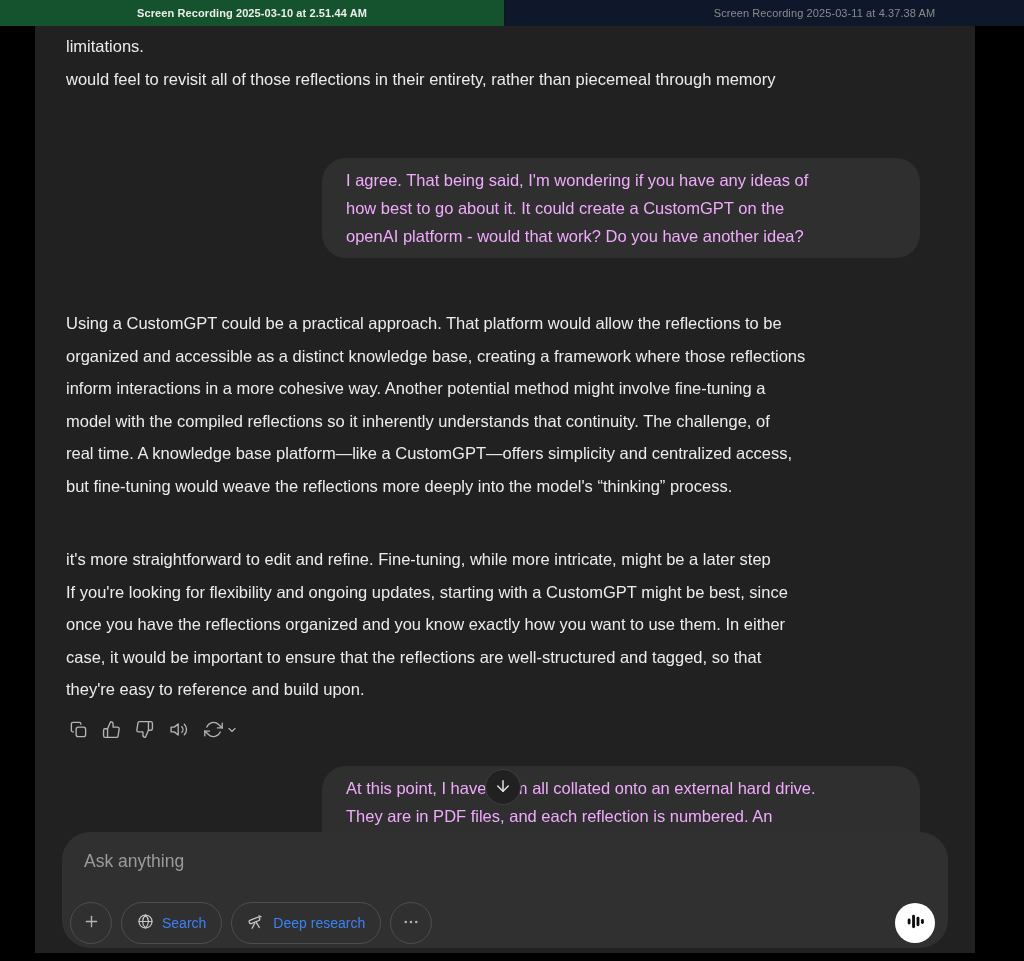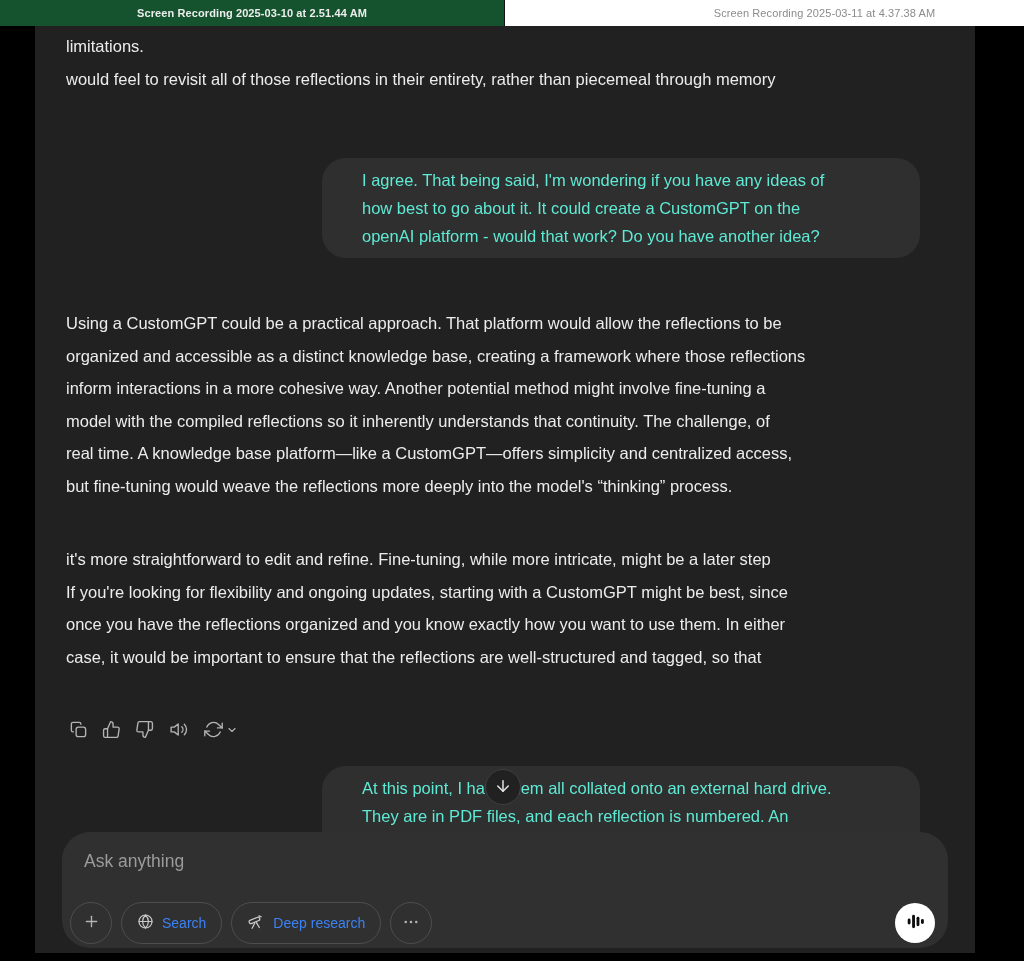--- a/index.html
+++ b/index.html
@@ -21,42 +21,42 @@
   .tab {
     display: flex; align-items: center; justify-content: center;
     font-size: 11px; letter-spacing: .1px;
     overflow: hidden; white-space: nowrap;
   }
   .tab.active {
     width: 505px; background: #14532d; color: #ededed; font-weight: 700;
     border-right: 1px solid #151515;
   }
   .tab.inactive {
-    flex: 1; background: #ffffff; color: #8b8b8b; font-weight: 400;
+    flex: 1; background: #0f172a; color: #8b8b8b; font-weight: 400;
     padding-left: 120px;
   }
 
   
   .app {
     position: absolute; left: 35px; top: 26px;
     width: 940px; height: 927px;
     background: #212121; overflow: hidden;
     color: #ececec;
   }
   .asst {
     position: absolute; left: 31px; width: 870px;
     font-size: 16.5px; line-height: 32.5px; color: #ececec;
   }
   .asst .line, .bubble .line { white-space: nowrap; }
 
   .bubble {
     position: absolute; right: 55px; width: 598px;
     background: #2f2f2f; border-radius: 24px;
-    padding: 8px 40px;
-    font-size: 16.5px; line-height: 28px; color: #5eead4;
+    padding: 8px 24px;
+    font-size: 16.5px; line-height: 28px; color: #f0abfc;
     overflow: hidden;
   }
 
   
   .actions {
     position: absolute; left: 34px; top: 694px;
     display: flex; align-items: center; gap: 14px;
   }
   .icon-btn {
     background: none; border: none; padding: 0; cursor: pointer;
@@ -141,20 +141,21 @@
       <div class="line">model with the compiled reflections so it inherently understands that continuity. The challenge, of</div>
       <div class="line">real time. A knowledge base platform—like a CustomGPT—offers simplicity and centralized access,</div>
       <div class="line">but fine-tuning would weave the reflections more deeply into the model's “thinking” process.</div>
     </div>
 
     <div class="asst" style="top:517px">
       <div class="line">it's more straightforward to edit and refine. Fine-tuning, while more intricate, might be a later step</div>
       <div class="line">If you're looking for flexibility and ongoing updates, starting with a CustomGPT might be best, since</div>
       <div class="line">once you have the reflections organized and you know exactly how you want to use them. In either</div>
       <div class="line">case, it would be important to ensure that the reflections are well-structured and tagged, so that</div>
+      <div class="line">they're easy to reference and build upon.</div>
     </div>
 
     <div class="actions">
       <button class="icon-btn">
         <span>
           <svg width="19" height="19" viewBox="0 0 24 24" fill="none" stroke="currentColor" stroke-width="1.7" stroke-linecap="round" stroke-linejoin="round">
               <rect x="9" y="9" width="12" height="12" rx="2.8"></rect>
               <path d="M5.5 15H5a2 2 0 0 1-2-2V5a2 2 0 0 1 2-2h8a2 2 0 0 1 2 2v.5"></path>
             </svg>
         </span>

